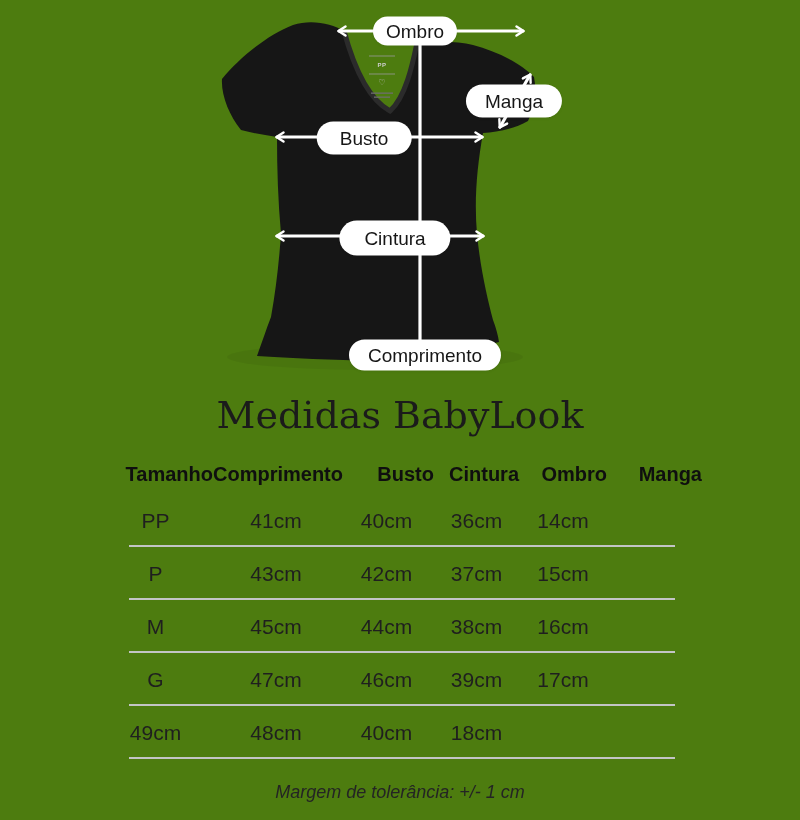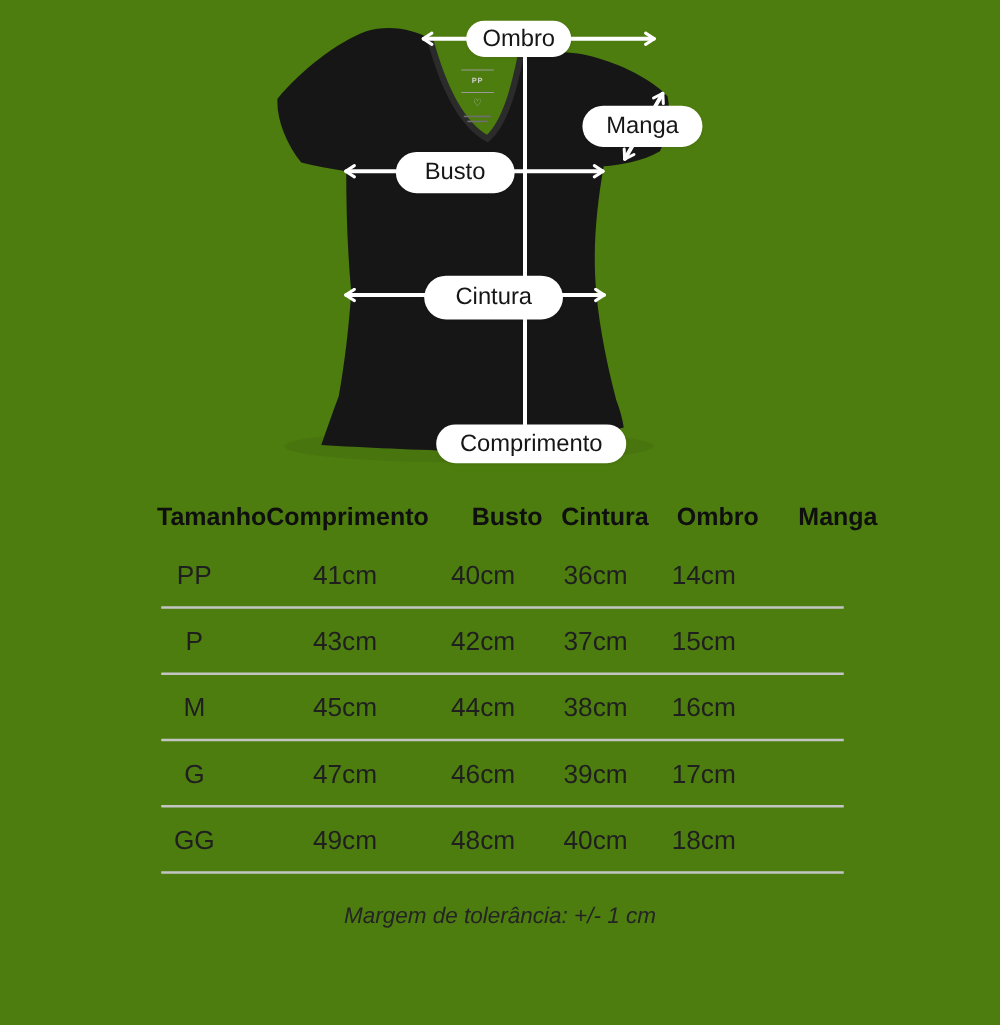--- a/index.html
+++ b/index.html
@@ -115,20 +115,21 @@
 
     <div class="collar-size">PP</div>
 
     <div class="pill pill--ombro" style="left:415px;top:31px">Ombro</div>
     <div class="pill pill--manga" style="left:514px;top:101px">Manga</div>
     <div class="pill pill--busto" style="left:364px;top:138px">Busto</div>
     <div class="pill pill--cintura" style="left:395px;top:238px">Cintura</div>
     <div class="pill pill--comprimento" style="left:425px;top:355px">Comprimento</div>
   </div>
 
+  <h1 class="title">Medidas BabyLook</h1>
 
   <div class="size-table">
     <div class="thead">
       <div class="th">Tamanho</div>
       <div class="th">Comprimento</div>
       <div class="th">Busto</div>
       <div class="th">Cintura</div>
       <div class="th">Ombro</div>
       <div class="th">Manga</div>
     </div>
@@ -159,21 +160,20 @@
 
     <div class="trow">
       <div class="td">G</div>
       <div class="td">47cm</div>
       <div class="td">46cm</div>
       <div class="td">39cm</div>
       <div class="td">17cm</div>
     </div>
 
     <div class="trow">
-      <div class="td">GG</div>
       <div class="td">49cm</div>
       <div class="td">48cm</div>
       <div class="td">40cm</div>
       <div class="td">18cm</div>
     </div>
   </div>
 
   <p class="note">Margem de tolerância: +/- 1 cm</p>
 
 </div>

